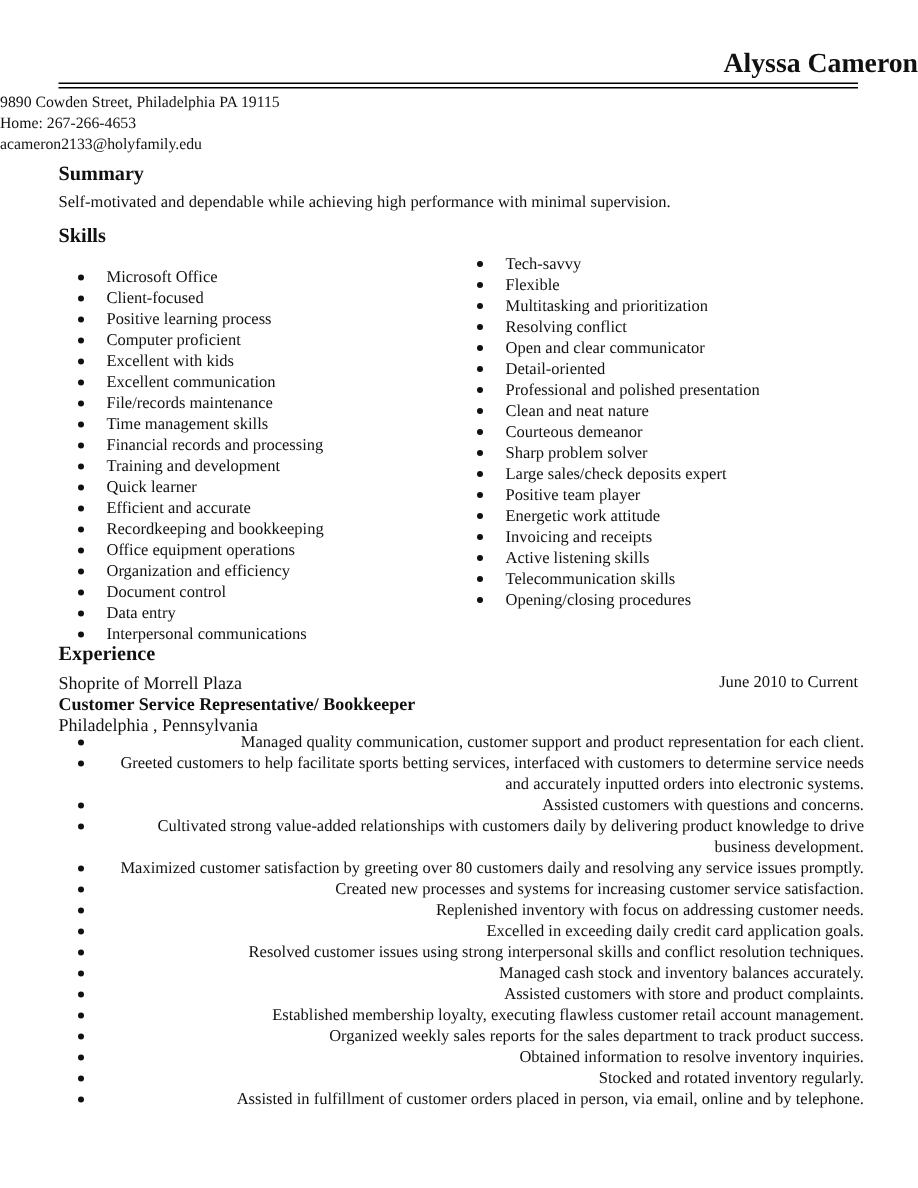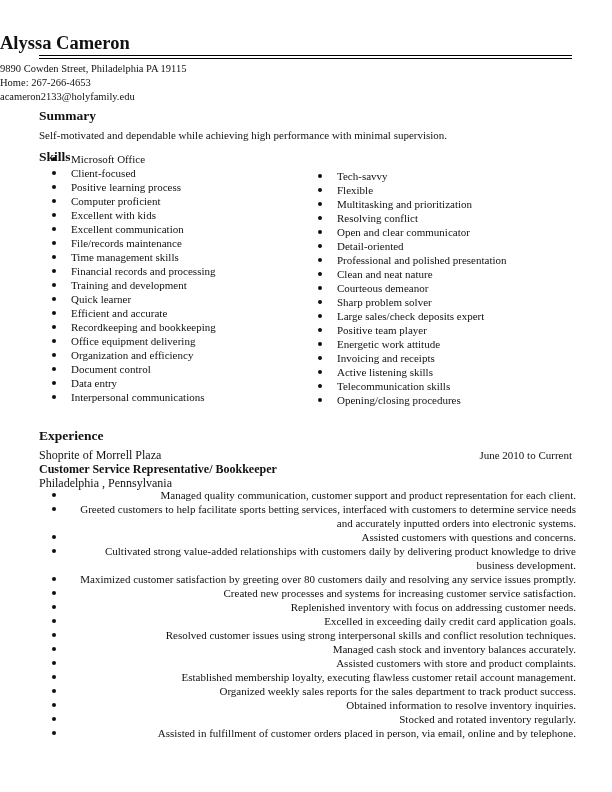--- a/index.html
+++ b/index.html
@@ -3,21 +3,21 @@
 <meta charset="utf-8">
 <style>
   html, body { margin: 0; padding: 0; background: #ffffff; }
   body {
     width: 612px; height: 792px; position: relative; overflow: hidden;
     font-family: "Liberation Serif", "DejaVu Serif", serif;
     color: #111111;
   }
   .name {
     position: absolute; left: 0; width: 612px; top: 32px;
-    text-align: left; font-weight: bold; font-size: 18.5px; line-height: 22px;
+    text-align: right; font-weight: bold; font-size: 18.5px; line-height: 22px;
   }
   .rule {
     position: absolute; left: 39px; width: 533px; height: 0;
     border-top: 1.4px solid #000;
   }
   .contact {
     position: absolute; left: 0; width: 560px; top: 62px;
     font-size: 10.5px; line-height: 14px;
   }
   .contact div { height: 14px; }
@@ -64,35 +64,35 @@
     <div>9890 Cowden Street, Philadelphia PA 19115</div>
     <div>Home: 267-266-4653</div>
     <div>acameron2133@holyfamily.edu</div>
   </div>
 
   <div class="section-title" style="top:108px">Summary</div>
   <div class="para" style="top:128px">Self-motivated and dependable while achieving high performance with minimal supervision.</div>
 
   <div class="section-title" style="top:149px">Skills</div>
 
-  <ul class="skills-col" id="skills-left" style="left:61px; top:152px; width:250px;">
+  <ul class="skills-col" id="skills-left" style="left:61px; top:178px; width:250px;">
       <li><span class="bullet"></span><span>Microsoft Office</span></li>
       <li><span class="bullet"></span><span>Client-focused</span></li>
       <li><span class="bullet"></span><span>Positive learning process</span></li>
       <li><span class="bullet"></span><span>Computer proficient</span></li>
       <li><span class="bullet"></span><span>Excellent with kids</span></li>
       <li><span class="bullet"></span><span>Excellent communication</span></li>
       <li><span class="bullet"></span><span>File/records maintenance</span></li>
       <li><span class="bullet"></span><span>Time management skills</span></li>
       <li><span class="bullet"></span><span>Financial records and processing</span></li>
       <li><span class="bullet"></span><span>Training and development</span></li>
       <li><span class="bullet"></span><span>Quick learner</span></li>
       <li><span class="bullet"></span><span>Efficient and accurate</span></li>
       <li><span class="bullet"></span><span>Recordkeeping and bookkeeping</span></li>
-      <li><span class="bullet"></span><span>Office equipment delivering</span></li>
+      <li><span class="bullet"></span><span>Office equipment operations</span></li>
       <li><span class="bullet"></span><span>Organization and efficiency</span></li>
       <li><span class="bullet"></span><span>Document control</span></li>
       <li><span class="bullet"></span><span>Data entry</span></li>
       <li><span class="bullet"></span><span>Interpersonal communications</span></li>
     </ul>
   <ul class="skills-col" id="skills-right" style="left:327px; top:169px; width:260px;">
       <li><span class="bullet"></span><span>Tech-savvy</span></li>
       <li><span class="bullet"></span><span>Flexible</span></li>
       <li><span class="bullet"></span><span>Multitasking and prioritization</span></li>
       <li><span class="bullet"></span><span>Resolving conflict</span></li>

